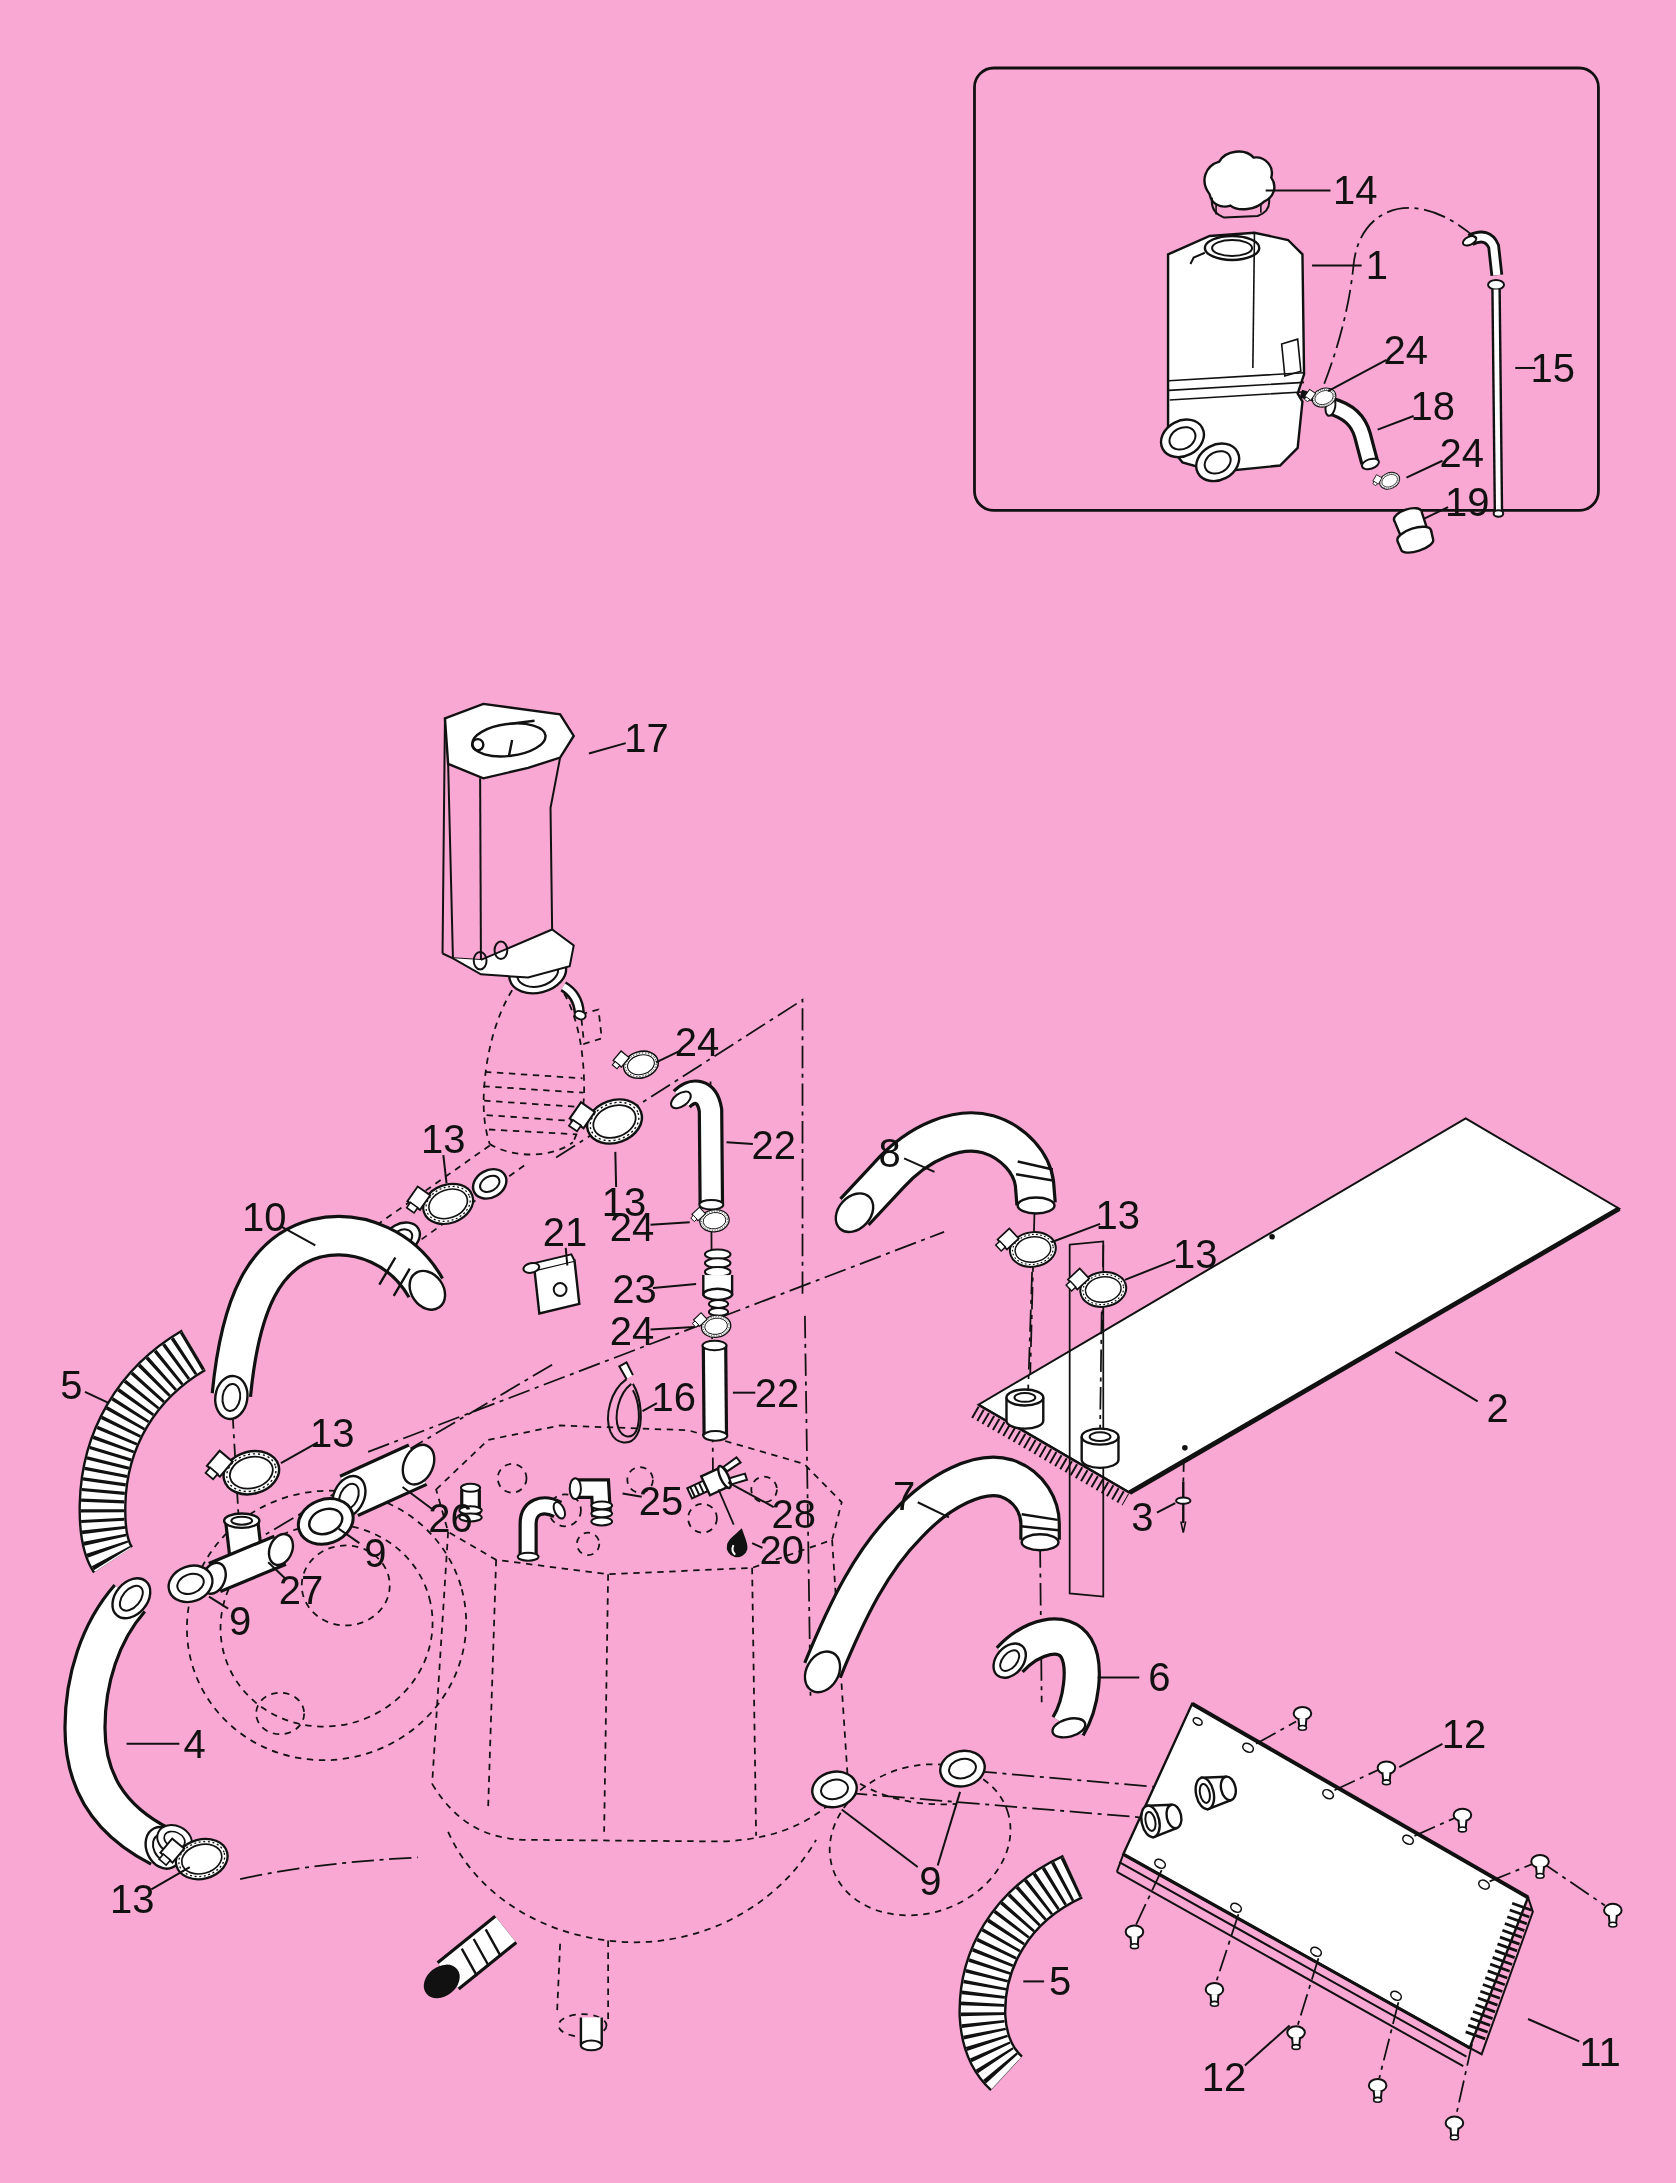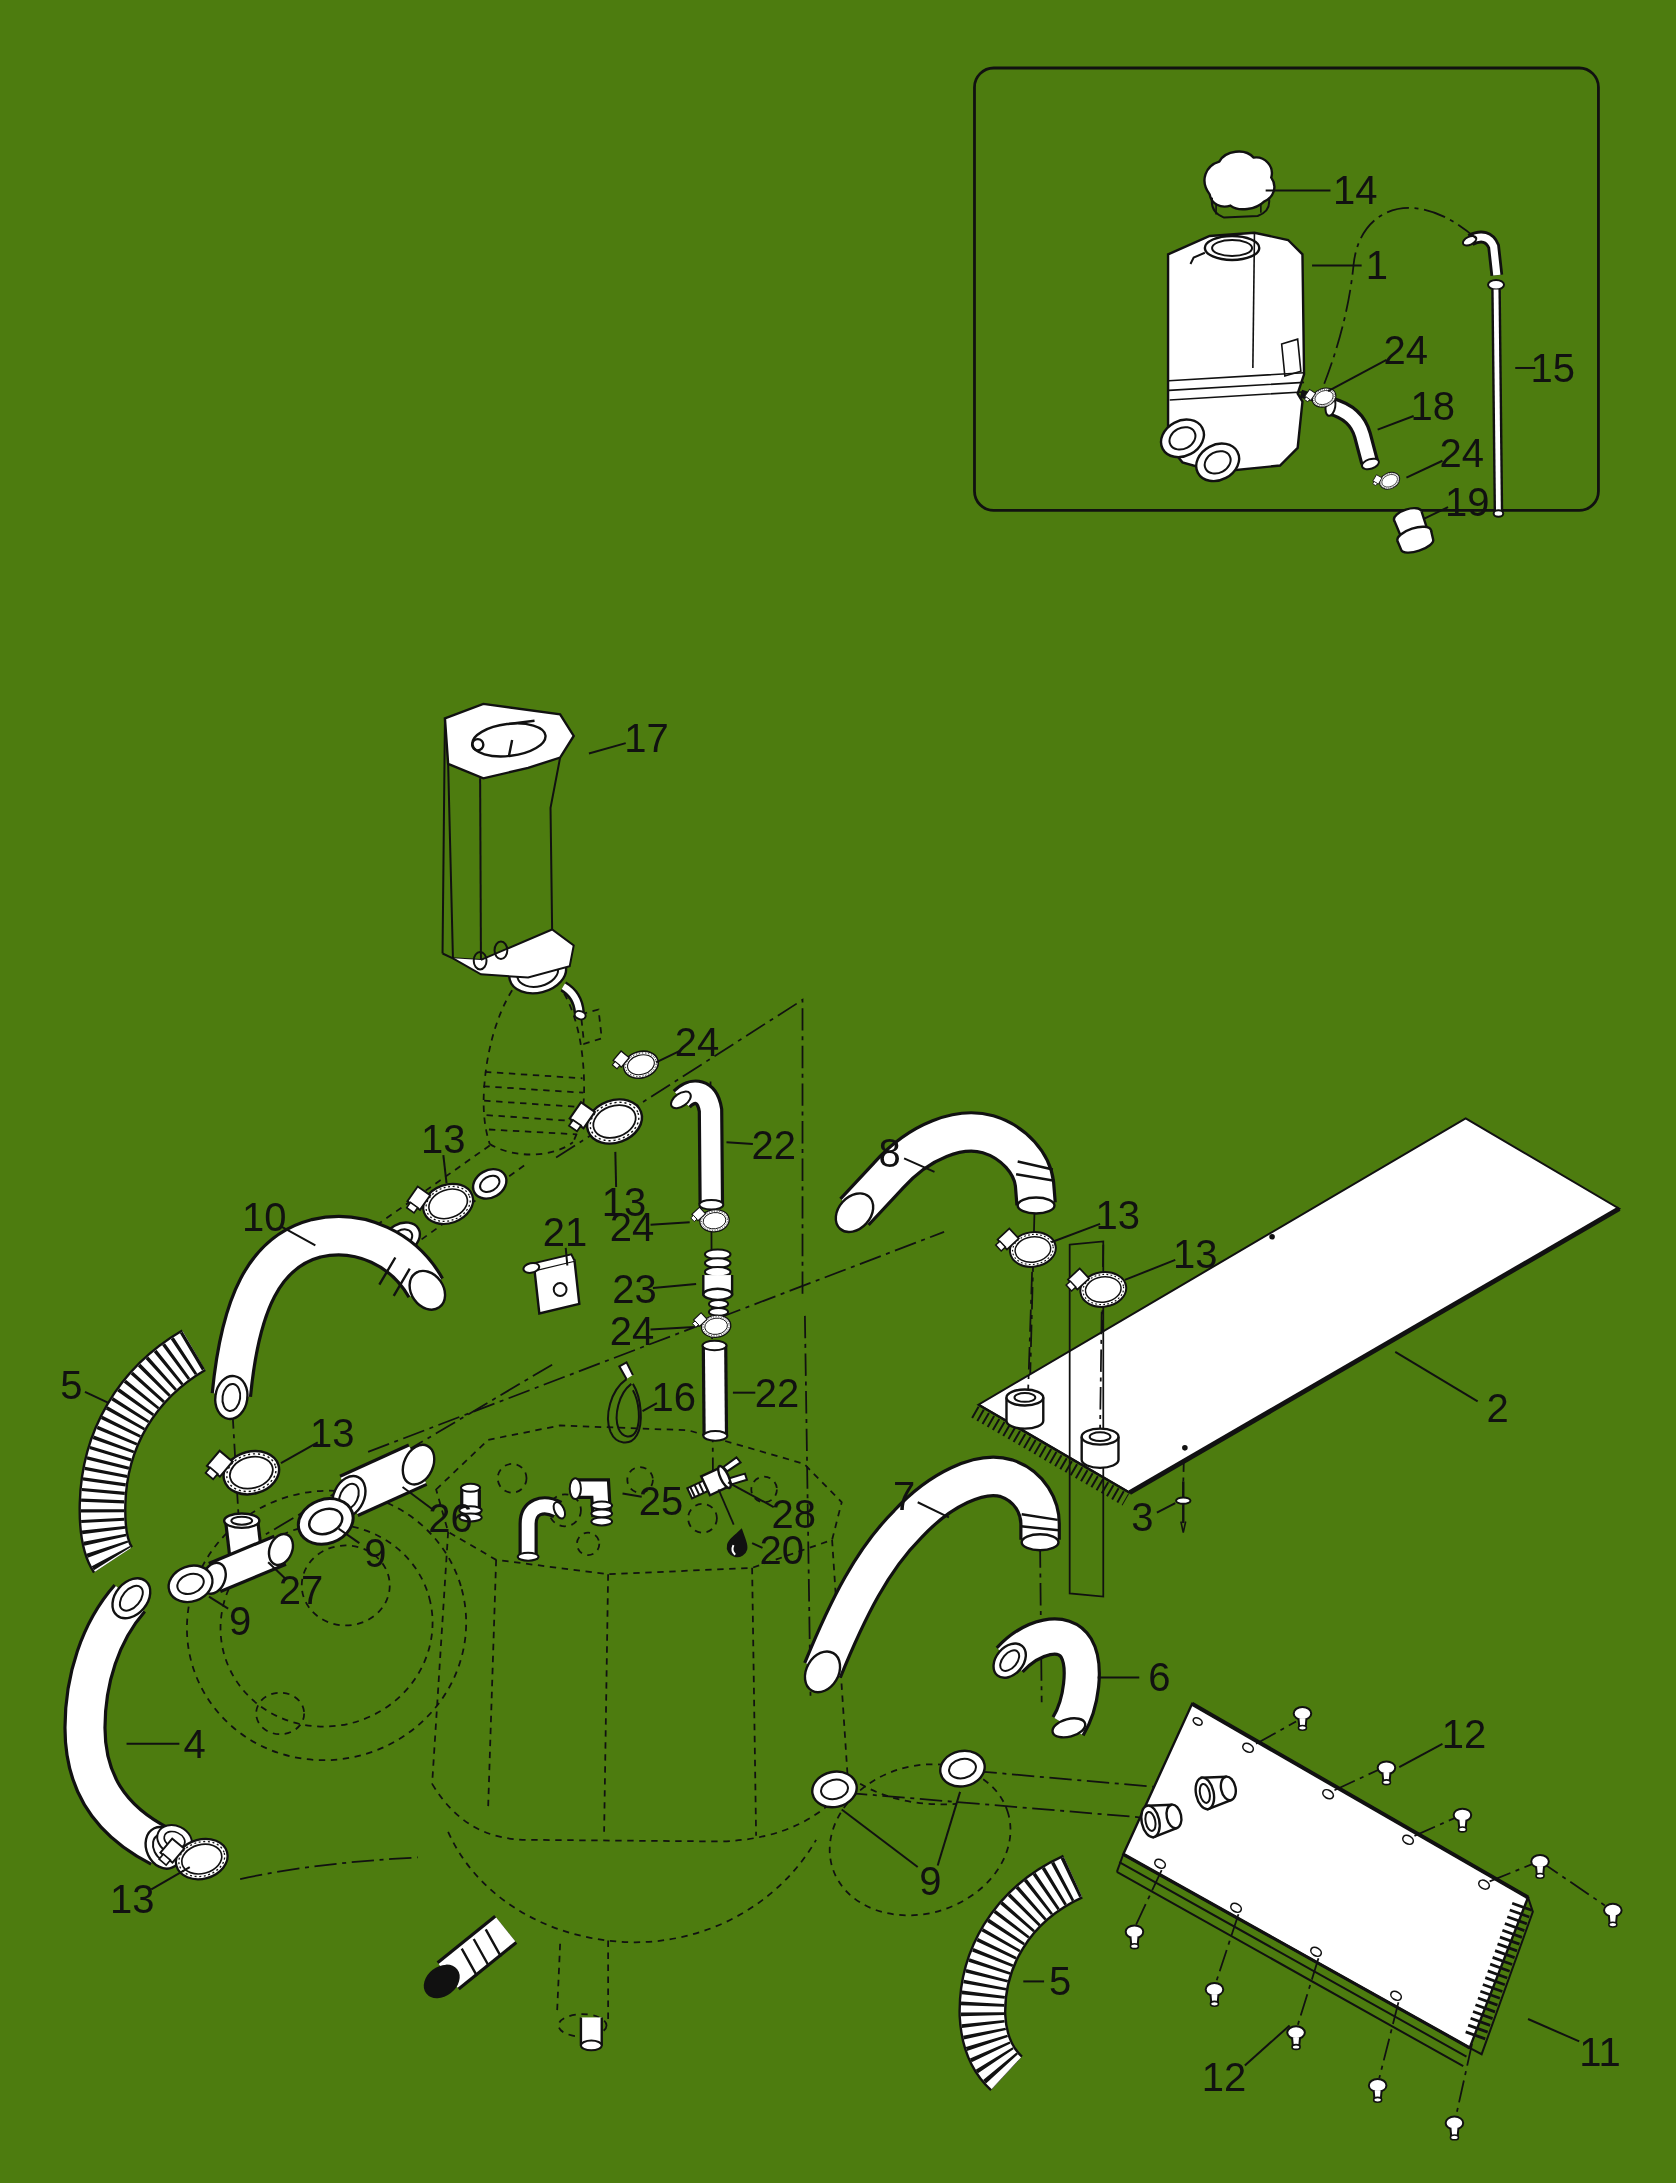--- a/index.html
+++ b/index.html
@@ -1,16 +1,16 @@
 <!DOCTYPE html>
 <html style="font-size:12.8px"><head>
 <meta charset="utf-8">
 <style>
   html,body{margin:0;padding:0;background:#fff;}
-  .page{position:relative;width:1677px;height:2183px;background:#4d7c0f;overflow:hidden;
+  .page{position:relative;width:1677px;height:2183px;background:#f9a8d4;overflow:hidden;
         font-family:"Liberation Sans",sans-serif;}
   svg{position:absolute;inset:0;}
   .callout-text{font-family:"Liberation Sans","DejaVu Sans",sans-serif;font-size:50px;fill:#111;}
 </style>
 </head>
 <body>
 
 <div class="page">
 <svg viewBox="0 0 2096 2729" width="1677" height="2183" xmlns="http://www.w3.org/2000/svg">
 

